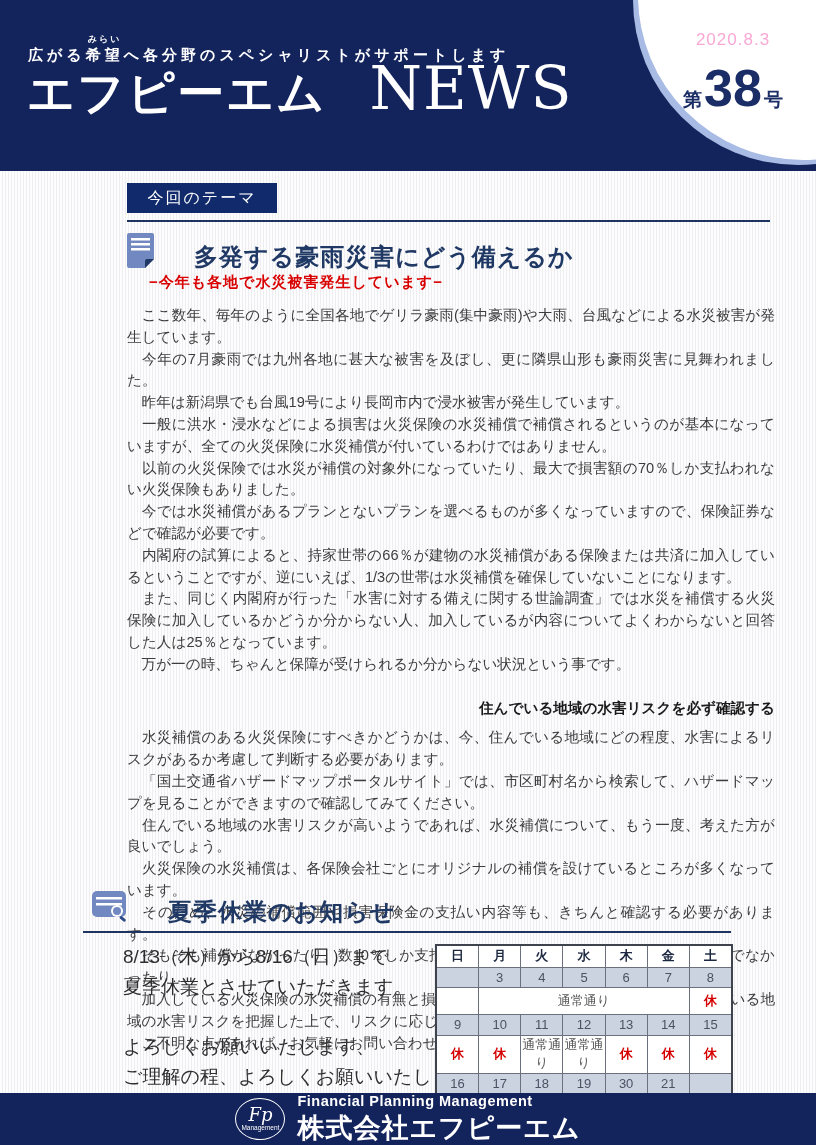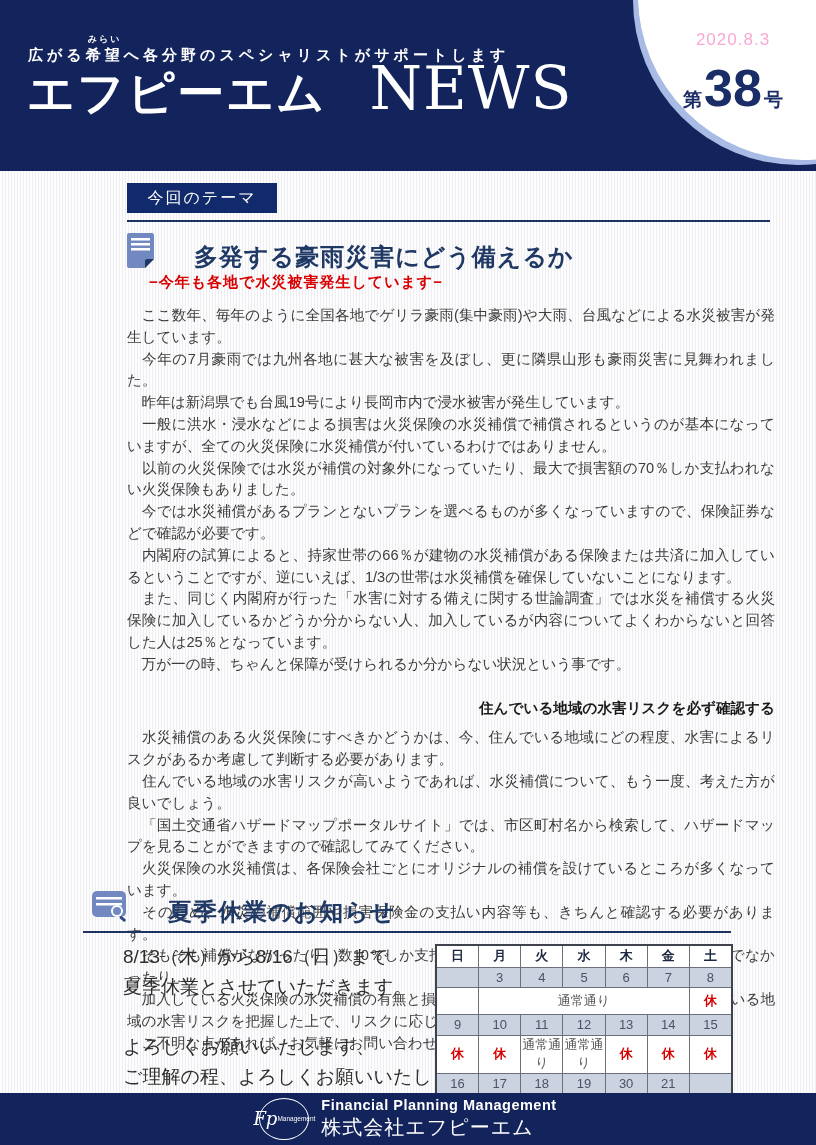--- a/index.html
+++ b/index.html
@@ -52,27 +52,27 @@
   table.calendar tr.status-row td{height:25px; background:#ffffff;}
   table.calendar td.blank{background:#ffffff;}
   table.calendar td.rest{color:#d40000; font-weight:bold;}
   table.calendar td.normal{color:#555555;}
   table.calendar td.ghost{background:#ffffff; border-color:#d9d9de;}
   table.calendar{border:2px solid #3f434d;}
   
   .footer{position:absolute; left:0; top:1093px; width:816px; height:52px; background:#13235b;
           display:flex; align-items:center; justify-content:center;}
   .logo-oval{width:48px; height:40px; border:1px solid #ffffff; border-radius:50%;
-             display:flex; flex-direction:row; align-items:center; justify-content:center;
+             display:flex; flex-direction:column; align-items:center; justify-content:center;
              color:#ffffff; margin-right:12px; flex:0 0 auto;}
   .logo-fp{font-family:"DejaVu Serif","Liberation Serif",serif; font-style:italic; font-size:18px; line-height:1;}
   .logo-mgmt{font-size:6.5px; line-height:1; margin-top:1px;}
   .company{color:#ffffff;}
   .company-en{font-size:14.5px; font-weight:bold; letter-spacing:0.5px;}
-  .company-jp{font-size:20px; font-weight:normal; letter-spacing:1px; margin-top:1px;}
+  .company-jp{font-size:27px; font-weight:bold; letter-spacing:1px; margin-top:1px;}
 </style>
 </head>
 <body>
 
 <div class="page">
 
   <header class="masthead">
     <div class="issue-circle"></div>
     <div class="date">2020.8.3</div>
     <div class="issue-line">
@@ -116,22 +116,22 @@
       <p>　今では水災補償があるプランとないプランを選べるものが多くなっていますので、保険証券などで確認が必要です。</p>
       <p>　内閣府の試算によると、持家世帯の66％が建物の水災補償がある保険または共済に加入しているということですが、逆にいえば、1/3の世帯は水災補償を確保していないことになります。</p>
       <p>　また、同じく内閣府が行った「水害に対する備えに関する世論調査」では水災を補償する火災保険に加入しているかどうか分からない人、加入しているが内容についてよくわからないと回答した人は25％となっています。</p>
       <p>　万が一の時、ちゃんと保障が受けられるか分からない状況という事です。</p>
     </div>
 
     <div class="sub-head">住んでいる地域の水害リスクを必ず確認する</div>
 
     <div class="body-text" style="margin-top:0;">
       <p>　水災補償のある火災保険にすべきかどうかは、今、住んでいる地域にどの程度、水害によるリスクがあるか考慮して判断する必要があります。</p>
+      <p>　「国土交通省ハザードマップポータルサイト」では、市区町村名から検索して、ハザードマップを見ることができますので確認してみてください。</p>
       <p>　住んでいる地域の水害リスクが高いようであれば、水災補償について、もう一度、考えた方が良いでしょう。</p>
-      <p>　「国土交通省ハザードマップポータルサイト」では、市区町村名から検索して、ハザードマップを見ることができますので確認してみてください。</p>
       <p>　火災保険の水災補償は、各保険会社ごとにオリジナルの補償を設けているところが多くなっています。</p>
       <p>　そのため、水災の補償範囲や損害保険金の支払い内容等も、きちんと確認する必要があります。</p>
       <p>　そもそも補償がなかったり、数10％しか支払わなかったり、水災補償付きプランを選んでなかったり…</p>
       <p>　加入している火災保険の水災補償の有無と損害保険金の支払いの内容を確認して、住んでいる地域の水害リスクを把握した上で、リスクに応じた火災保険に加入することをお勧めします。</p>
       <p>　ご不明な点があれば、お気軽にお問い合わせください</p>
     </div>
   </div>
 
   <div class="section2">
     <div class="heading-row" style="margin-top:0;padding-left:9px;">

